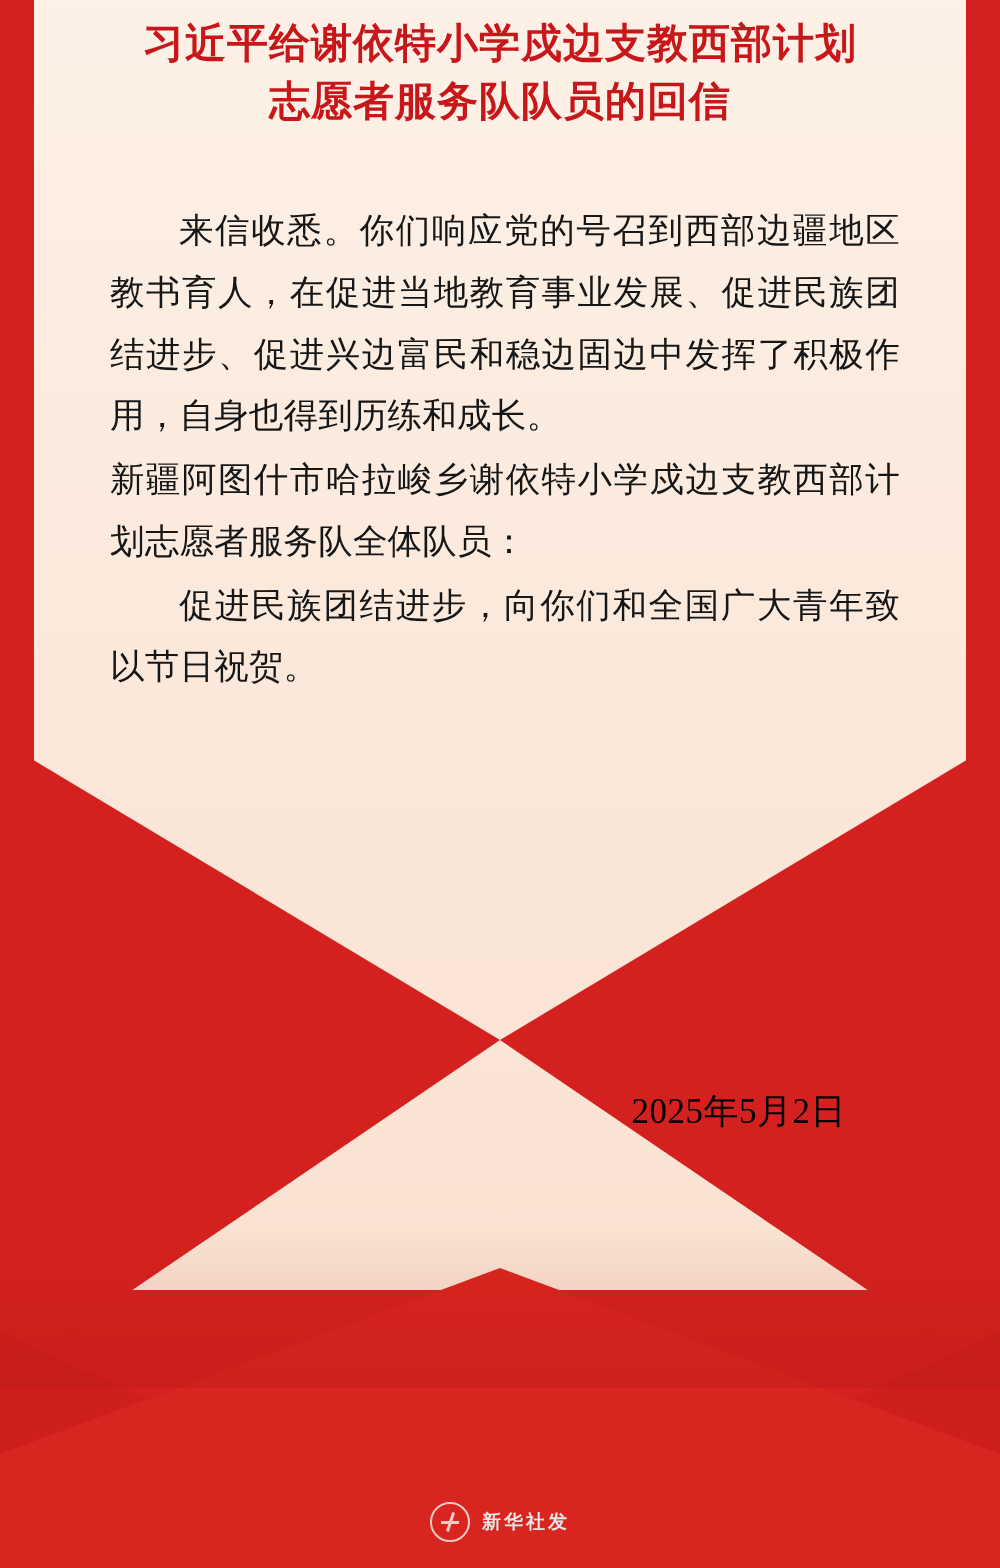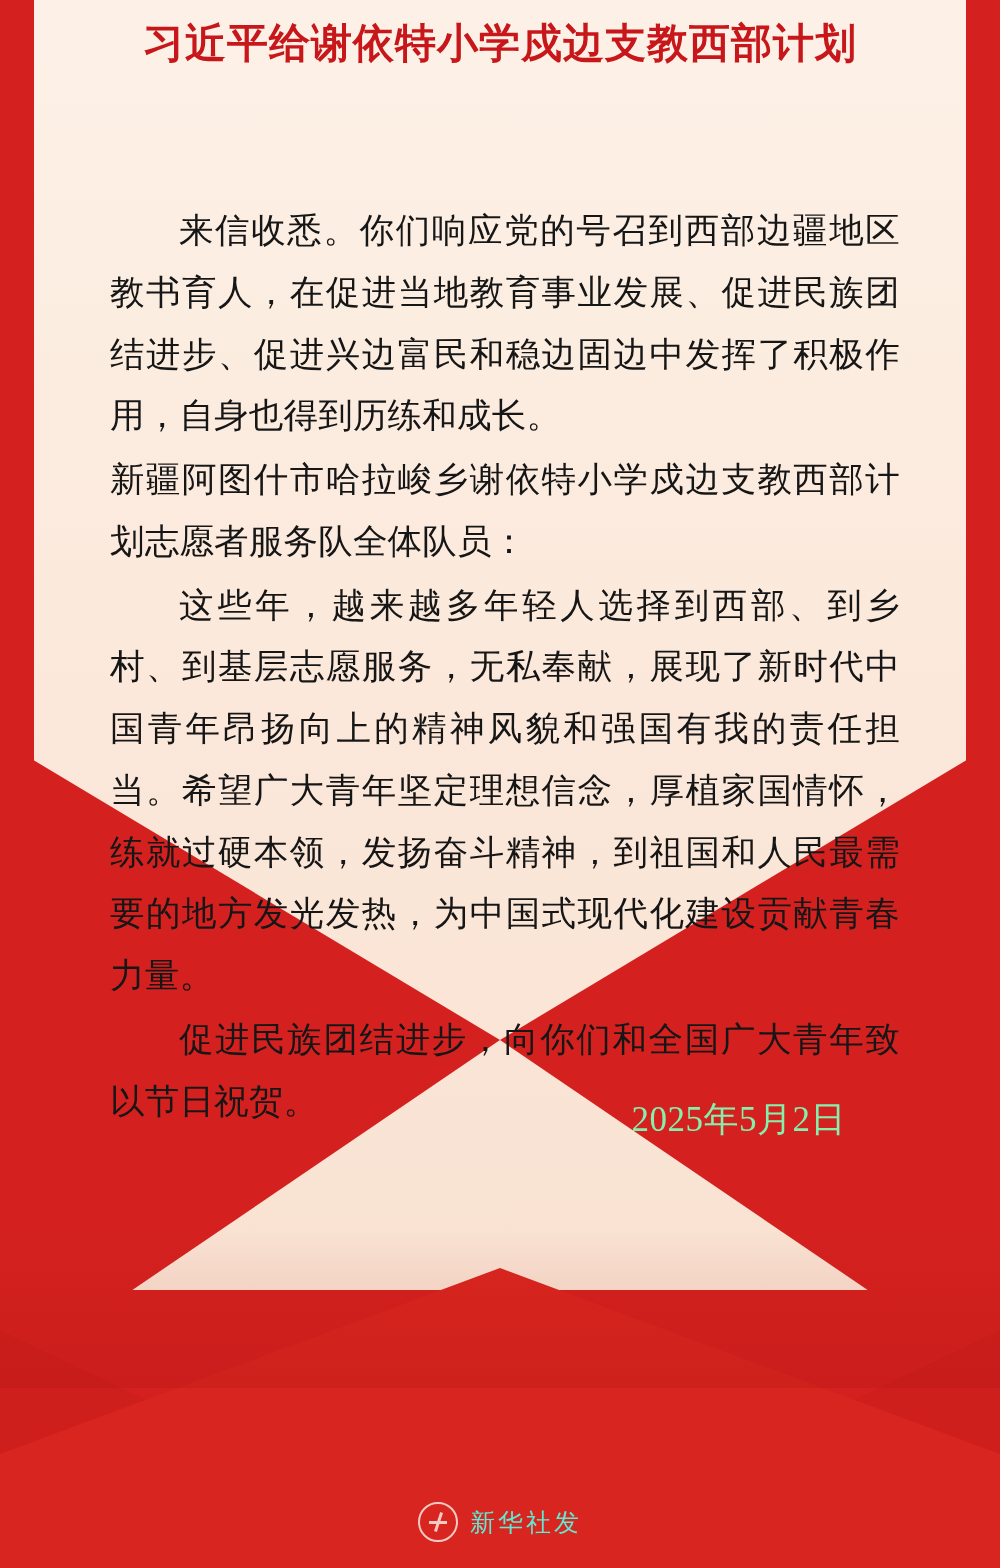--- a/index.html
+++ b/index.html
@@ -133,22 +133,22 @@
     font-family: "Liberation Serif", "DejaVu Serif", serif;
     font-size: 70px;
     font-weight: bold;
     color: #121212;
     letter-spacing: 4px;
     line-height: 1.15;
   }
   .signature-date {
     font-family: "Liberation Serif", "DejaVu Serif", serif;
     font-size: 35px;
-    color: #86efac;
-    margin-top: 16px;
+    color: #000000;
+    margin-top: 8px;
     margin-right: 14px;
     letter-spacing: 0.5px;
   }
 
   
   .credit {
     position: absolute;
     left: 0; bottom: 26px;
     width: 1000px;
     display: flex;
@@ -174,48 +174,49 @@
     transform: rotate(18deg);
   }
   .credit-logo::after {
     content: "";
     position: absolute;
     width: 18px; height: 3px;
     background: #f6d7d2;
     top: 17px;
   }
   .credit-text {
-    font-size: 25px;
-    color: #5eead4;
+    font-size: 19px;
+    color: #e5e5e5;
     letter-spacing: 3px;
+    font-weight: bold;
   }
 </style>
 </head>
 <body>
 
 <div class="poster">
 
   <div class="bg-top-band"></div>
   <div class="bg-paper"></div>
   <div class="bg-left-red"></div>
   <div class="bg-right-red"></div>
   <div class="flap-left"></div>
   <div class="flap-right"></div>
   <div class="flap-bottom"></div>
   <div class="flap-center"></div>
   <div class="flap-shade"></div>
 
   <div class="title-block">
     <div class="title-line">习近平给谢依特小学戍边支教西部计划</div>
+    <div class="title-line">志愿者服务队队员的回信</div>
   </div>
 
   <div class="letter">
     <p class="para indent">来信收悉。你们响应党的号召到西部边疆地区教书育人，在促进当地教育事业发展、促进民族团结进步、促进兴边富民和稳边固边中发挥了积极作用，自身也得到历练和成长。</p>
     <p class="para">新疆阿图什市哈拉峻乡谢依特小学戍边支教西部计划志愿者服务队全体队员：</p>
-    <p class="para indent">这些年，越来越多年轻人选择到西部、到乡村、到基层志愿服务，无私奉献，展现了新时代中国青年昂扬向上的精神风貌和强国有我的责任担当。希望广大青年坚定理想信念，厚植家国情怀，练就过硬本领，发扬奋斗精神，到祖国和人民最需要的地方发光发热，为中国式现代化建设贡献青春力量。</p>
     <p class="para indent">促进民族团结进步，向你们和全国广大青年致以节日祝贺。</p>
   </div>
 
   <div class="signature-wrap">
     <div class="signature-date">2025年5月2日</div>
   </div>
 
   <div class="credit">
     <div class="credit-logo"></div>
     <div class="credit-text">新华社发</div>

